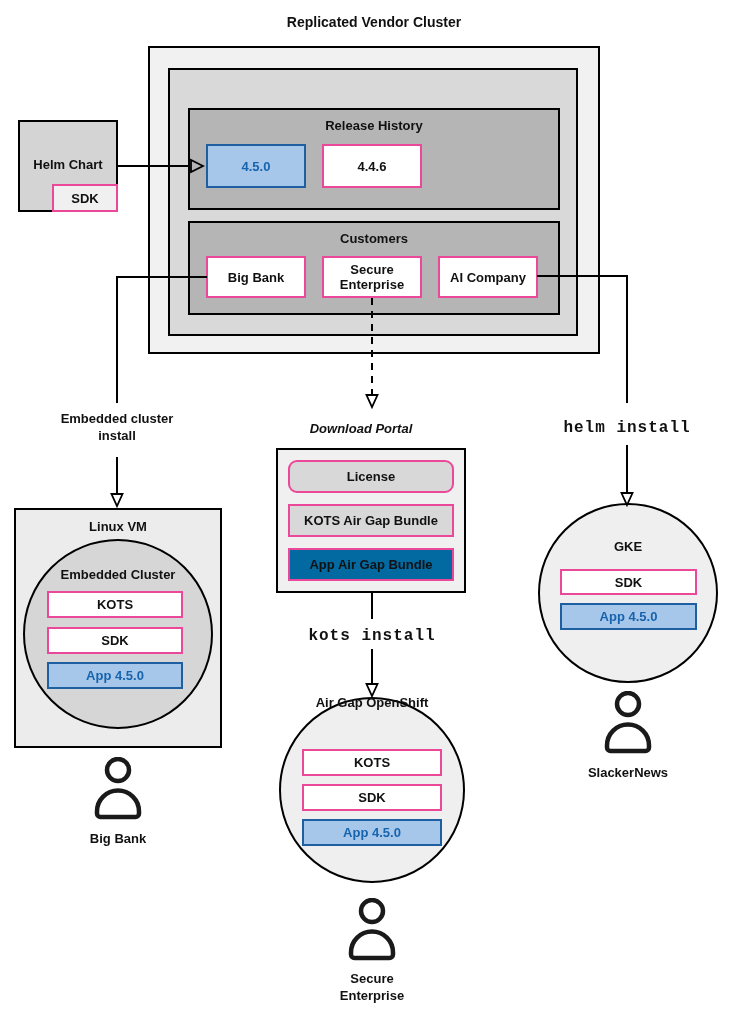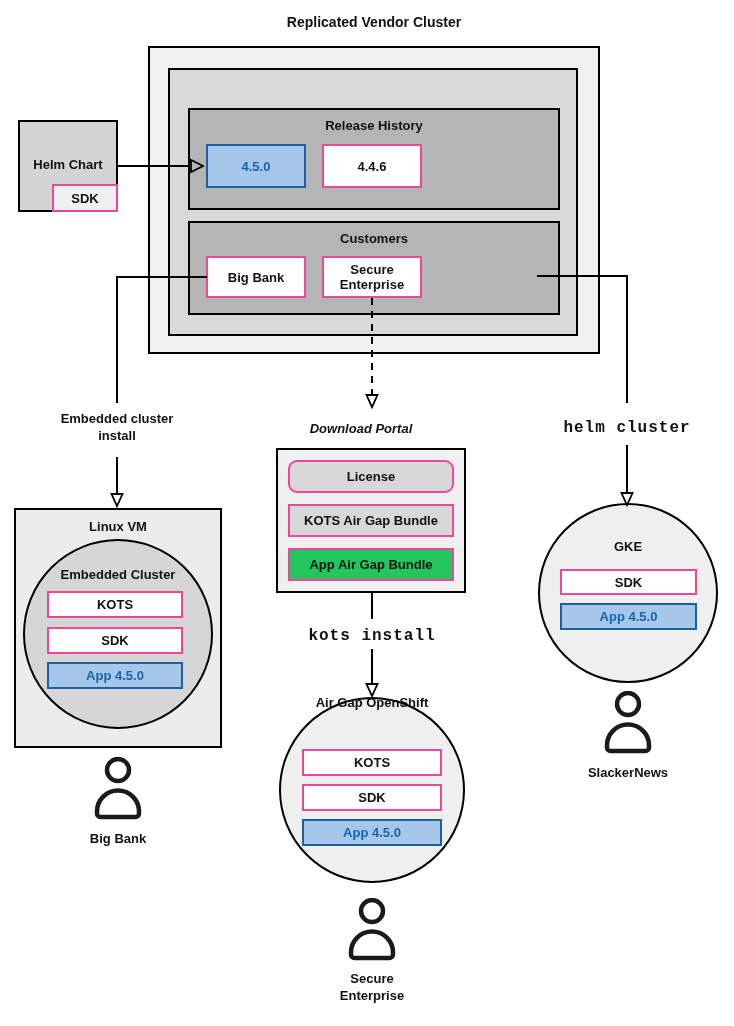--- a/index.html
+++ b/index.html
@@ -42,20 +42,21 @@
 
   <div class="box" style="left:188px;top:108px;width:372px;height:102px;background:#b5b5b5;"></div>
   <div class="lbl" style="left:188px;top:117px;width:372px;">Release History</div>
   <div class="node blue" style="left:206px;top:144px;width:100px;height:44px;">4.5.0</div>
   <div class="node" style="left:322px;top:144px;width:100px;height:44px;">4.4.6</div>
 
   <div class="box" style="left:188px;top:221px;width:372px;height:94px;background:#b5b5b5;"></div>
   <div class="lbl" style="left:188px;top:230px;width:372px;text-align:center;">Customers</div>
   <div class="node" style="left:206px;top:256px;width:100px;height:42px;">Big Bank</div>
   <div class="node" style="left:322px;top:256px;width:100px;height:42px;padding:0 8px;">Secure Enterprise</div>
+  <div class="node" style="left:438px;top:256px;width:100px;height:42px;">AI Company</div>
 
   <div class="box" style="left:18px;top:120px;width:100px;height:92px;background:#d4d4d4;"></div>
   <div class="lbl" style="left:18px;top:156px;width:100px;">Helm Chart</div>
   <div class="node" style="left:52px;top:184px;width:66px;height:28px;background:#f0f0f0;">SDK</div>
 
   <div class="lbl" style="left:52px;top:410px;width:130px;">Embedded cluster install</div>
 
   <div class="box" style="left:14px;top:508px;width:208px;height:240px;background:#ececec;"></div>
   <div class="lbl" style="left:14px;top:518px;width:208px;">Linux VM</div>
   <div class="box circle" style="left:23px;top:539px;width:190px;height:190px;background:#d6d6d6;"></div>
@@ -69,39 +70,39 @@
       <circle cx="25" cy="13" r="11" fill="none" stroke="#1a1a1a" stroke-width="4.5"></circle>
       <path d="M4 56.5 v-2 c0 -11.6 9.4 -21 21 -21 s21 9.4 21 21 v2 c0 1.9 -1.6 3.5 -3.5 3.5 h-35 c-1.9 0 -3.5 -1.6 -3.5 -3.5 z" fill="none" stroke="#1a1a1a" stroke-width="4.5" stroke-linejoin="round"></path>
     </svg>
   </div>
   <div class="lbl" style="left:68px;top:830px;width:100px;">Big Bank</div>
 
   <div class="lbl" style="left:275px;top:420px;width:172px;font-style:italic;">Download Portal</div>
   <div class="box" style="left:276px;top:448px;width:190px;height:145px;background:#f0f0f0;"></div>
   <div class="node" style="left:288px;top:460px;width:166px;height:33px;background:#d8d8d8;border-radius:9px;">License</div>
   <div class="node" style="left:288px;top:504px;width:166px;height:33px;background:#d8d8d8;">KOTS Air Gap Bundle</div>
-  <div class="node" style="left:288px;top:548px;width:166px;height:33px;background:#22c55e;">App Air Gap Bundle</div>
+  <div class="node" style="left:288px;top:548px;width:166px;height:33px;background:#0369a1;">App Air Gap Bundle</div>
 
   <div class="mono" style="left:282px;top:627px;width:180px;">kots install</div>
 
   <div class="box circle" style="left:279px;top:697px;width:186px;height:186px;background:#efefef;"></div>
   <div class="lbl" style="left:279px;top:694px;width:186px;text-align:center;">Air Gap OpenShift</div>
   <div class="node" style="left:302px;top:749px;width:140px;height:27px;">KOTS</div>
   <div class="node" style="left:302px;top:784px;width:140px;height:27px;">SDK</div>
   <div class="node blue" style="left:302px;top:819px;width:140px;height:27px;">App 4.5.0</div>
 
   <div class="abs person" style="left:347px;top:898px;">
     <svg width="50" height="64" viewBox="0 0 50 64">
       <circle cx="25" cy="13" r="11" fill="none" stroke="#1a1a1a" stroke-width="4.5"></circle>
       <path d="M4 56.5 v-2 c0 -11.6 9.4 -21 21 -21 s21 9.4 21 21 v2 c0 1.9 -1.6 3.5 -3.5 3.5 h-35 c-1.9 0 -3.5 -1.6 -3.5 -3.5 z" fill="none" stroke="#1a1a1a" stroke-width="4.5" stroke-linejoin="round"></path>
     </svg>
   </div>
   <div class="lbl" style="left:322px;top:970px;width:100px;">Secure Enterprise</div>
 
-  <div class="mono" style="left:537px;top:419px;width:180px;">helm cluster</div>
+  <div class="mono" style="left:537px;top:419px;width:180px;">helm install</div>
 
   <div class="box circle" style="left:538px;top:503px;width:180px;height:180px;background:#efefef;"></div>
   <div class="lbl" style="left:538px;top:538px;width:180px;">GKE</div>
   <div class="node" style="left:560px;top:569px;width:137px;height:26px;">SDK</div>
   <div class="node blue" style="left:560px;top:603px;width:137px;height:27px;">App 4.5.0</div>
 
   <div class="abs person" style="left:603px;top:691px;">
     <svg width="50" height="64" viewBox="0 0 50 64">
       <circle cx="25" cy="13" r="11" fill="none" stroke="#1a1a1a" stroke-width="4.5"></circle>
       <path d="M4 56.5 v-2 c0 -11.6 9.4 -21 21 -21 s21 9.4 21 21 v2 c0 1.9 -1.6 3.5 -3.5 3.5 h-35 c-1.9 0 -3.5 -1.6 -3.5 -3.5 z" fill="none" stroke="#1a1a1a" stroke-width="4.5" stroke-linejoin="round"></path>

